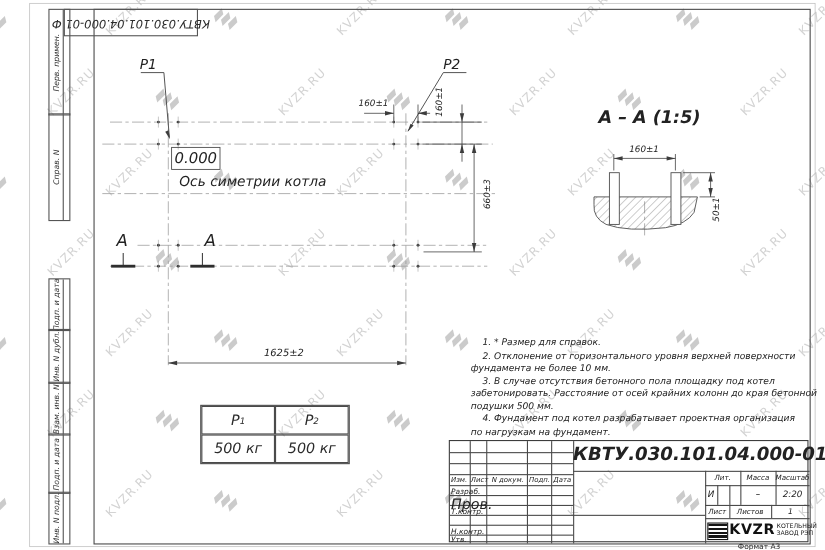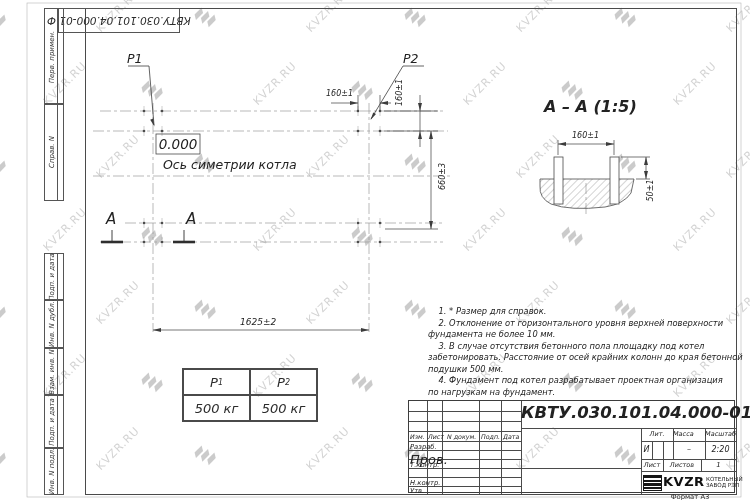--- a/index.html
+++ b/index.html
@@ -496,21 +496,21 @@
   <div class="txt" style="left:94px;top:32px;font-size:6.3px;">Дата</div>
 
   <div class="txt" style="left:1px;top:41.5px;font-size:6.8px;">Разраб.</div>
   <div class="txt" style="left:1px;top:50.5px;font-size:13px;">Пров.</div>
   <div class="txt" style="left:1px;top:59.5px;font-size:6.8px;">Т.контр.</div>
   <div class="txt" style="left:1px;top:68.5px;font-size:6.8px;"></div>
   <div class="txt" style="left:1px;top:77.5px;font-size:6.8px;">Н.контр.</div>
   <div class="txt" style="left:1px;top:86px;font-size:6.8px;">Утв.</div>
 
   <div class="txt" style="left:232px;top:29px;width:32px;text-align:center;font-size:6.5px;">Лит.</div>
-  <div class="txt" style="left:264px;top:29px;width:32px;font-size:6.5px;">Масса</div>
+  <div class="txt" style="left:264px;top:29px;width:32px;text-align:center;font-size:6.5px;">Масса</div>
   <div class="txt" style="left:296px;top:29px;width:31px;text-align:center;font-size:6.5px;">Масштаб</div>
   <div class="txt" style="left:232px;top:44px;width:11px;text-align:center;font-size:8px;">И</div>
   <div class="txt" style="left:264px;top:44px;width:32px;text-align:center;font-size:8px;">–</div>
   <div class="txt" style="left:296px;top:44px;width:31px;text-align:center;font-size:8px;">2:20</div>
 
   <div class="txt" style="left:232px;top:60px;width:22px;text-align:center;font-size:6.5px;">Лист</div>
   <div class="txt" style="left:254px;top:60px;width:38px;text-align:center;font-size:6.5px;">Листов</div>
   <div class="txt" style="left:292px;top:60px;width:35px;text-align:center;font-size:7px;">1</div>
 
   <div class="emblem" style="left:234px;top:74px;width:17px;height:14px;"></div>

